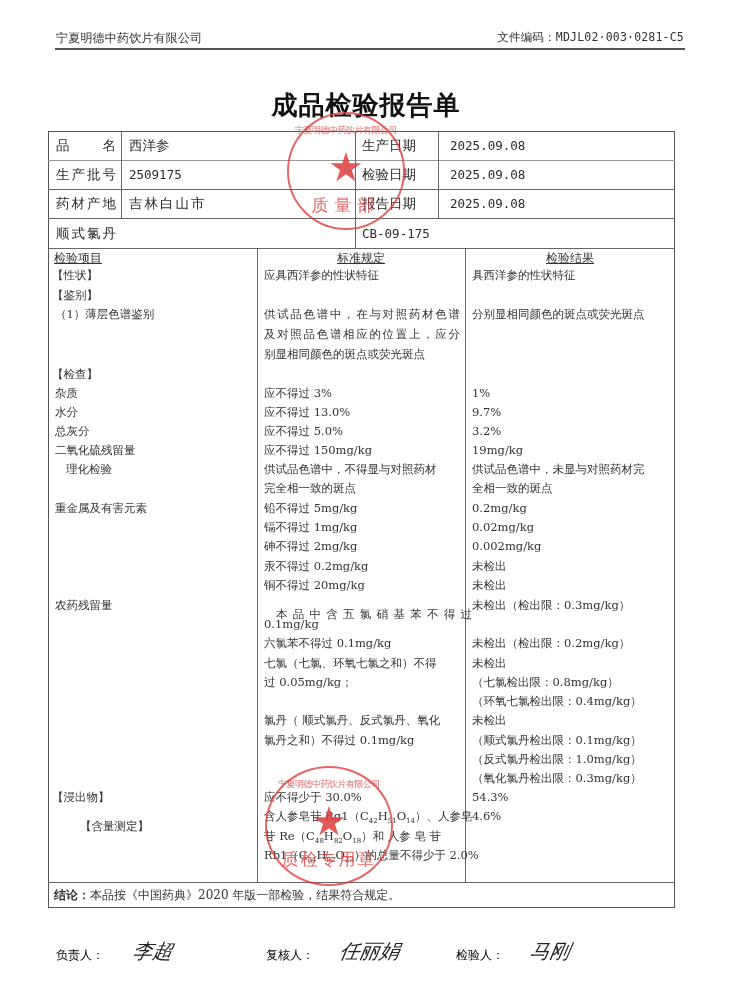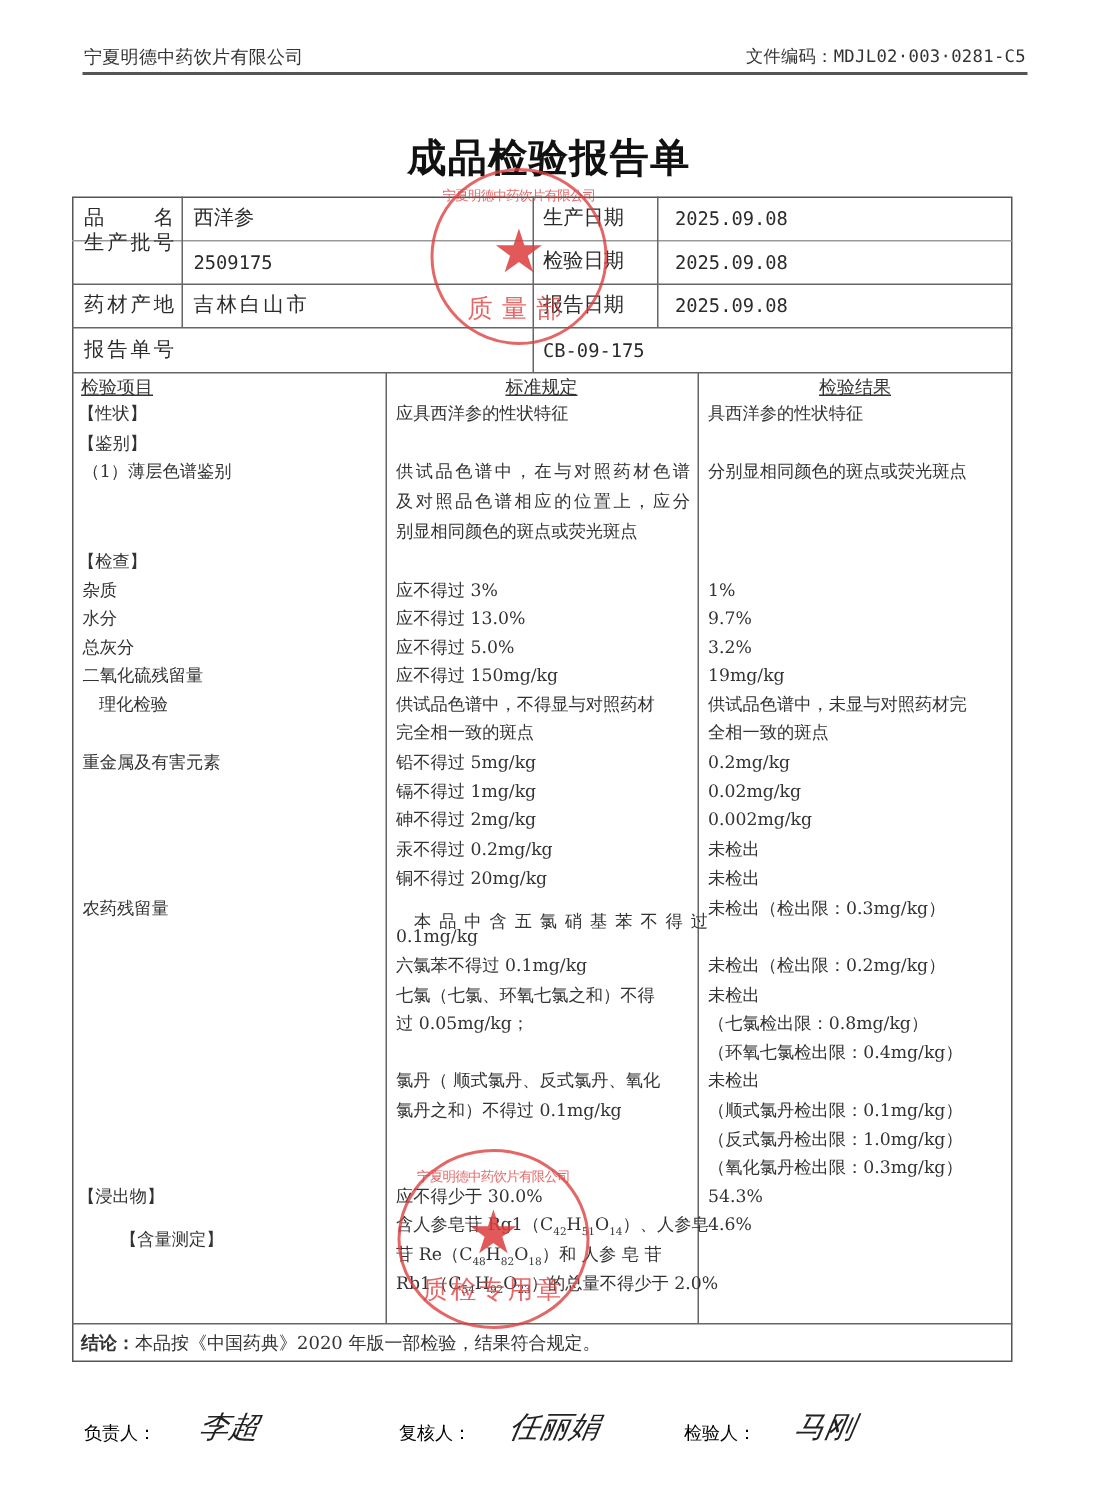--- a/index.html
+++ b/index.html
@@ -56,25 +56,25 @@
 <div class="abs hline" style="left:48px; width:627px; top:882px;"></div>
 
 <div class="abs vline" style="left:121px; top:131px; height:87px;"></div>
 <div class="abs vline" style="left:355px; top:131px; height:117px;"></div>
 <div class="abs vline" style="left:438px; top:131px; height:87px;"></div>
 <div class="abs vline" style="left:257px; top:248px; height:634px;"></div>
 <div class="abs vline" style="left:465px; top:248px; height:634px;"></div>
 
 <div class="abs cell label" style="left:56px; top:131px;">品　　名</div>
 <div class="abs cell" style="left:129px; top:131px;">西洋参</div>
-<div class="abs cell label" style="left:56px; top:148px;">生产批号</div>
+<div class="abs cell label" style="left:56px; top:160px;">生产批号</div>
 <div class="abs cell mono" style="left:129px; top:160px;">2509175</div>
 <div class="abs cell label" style="left:56px; top:189px;">药材产地</div>
 <div class="abs cell label" style="left:129px; top:189px;">吉林白山市</div>
-<div class="abs cell label" style="left:56px; top:219px;">报告单号</div>
+<div class="abs cell label" style="left:56px; top:219px;">顺式氯丹</div>
 
 <div class="abs cell" style="left:362px; top:131px;">生产日期</div>
 <div class="abs cell mono" style="left:450px; top:131px;">2025.09.08</div>
 <div class="abs cell" style="left:362px; top:160px;">检验日期</div>
 <div class="abs cell mono" style="left:450px; top:160px;">2025.09.08</div>
 <div class="abs cell" style="left:362px; top:189px;">报告日期</div>
 <div class="abs cell mono" style="left:450px; top:189px;">2025.09.08</div>
 <div class="abs cell mono" style="left:362px; top:219px;">CB-09-175</div>
 
 <div class="abs th" style="left:54px; top:250px;">检验项目</div>

